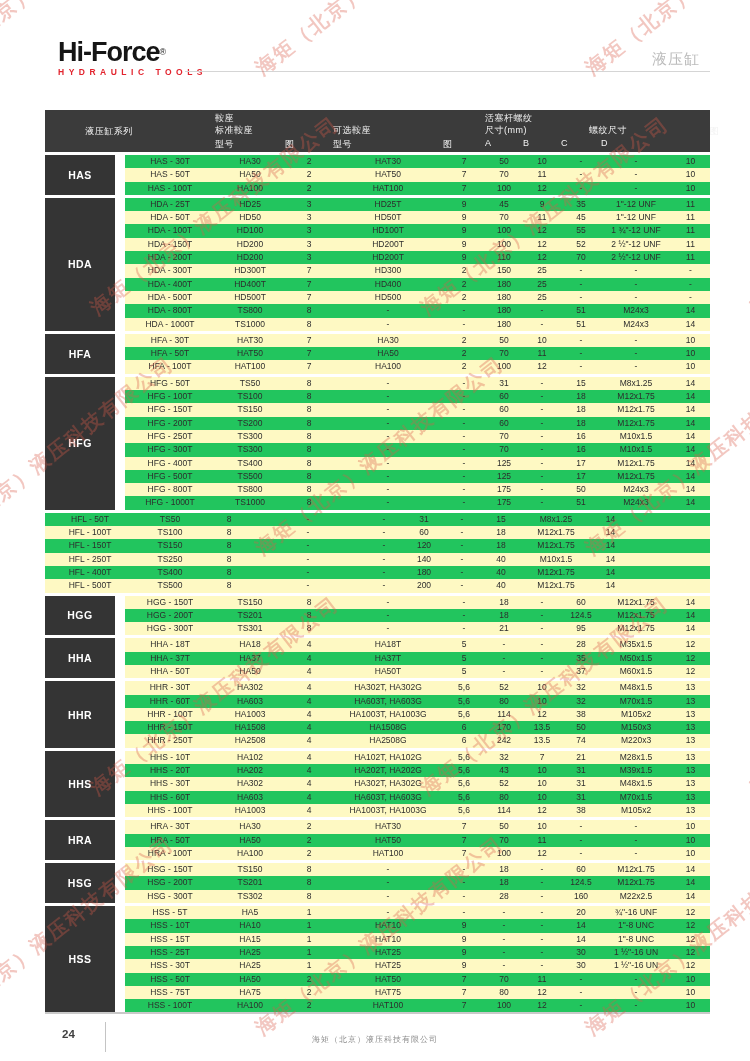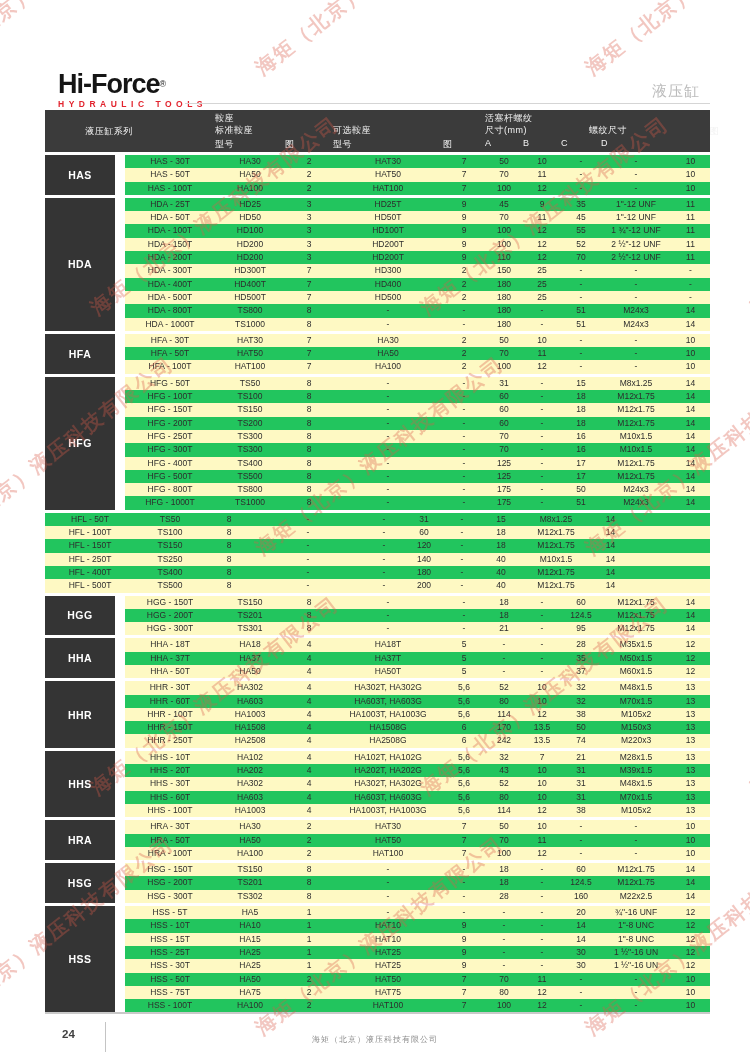--- a/index.html
+++ b/index.html
@@ -11,21 +11,21 @@
   }
   
   #watermarks{position:absolute;inset:0;z-index:30;pointer-events:none;overflow:hidden;}
   .wm{
     position:absolute;white-space:nowrap;
     font-size:20px;font-weight:700;letter-spacing:2px;
     color:rgba(217,92,74,0.34);
     transform:rotate(-38deg);transform-origin:left top;
   }
   
-  .page-head{position:absolute;left:0;top:0;width:750px;height:110px;z-index:5;margin-top:32px;}
+  .page-head{position:absolute;left:0;top:0;width:750px;height:110px;z-index:5;}
   .logo{position:absolute;left:58px;top:38px;width:200px;}
   .logo-main{
     font-size:27px;font-weight:800;color:#151515;letter-spacing:-1px;
     font-family:"Liberation Sans","DejaVu Sans",sans-serif;line-height:28px;
   }
   .logo-reg{font-size:9px;vertical-align:top;color:#151515;font-weight:400;}
   .logo-sub{
     font-size:8.5px;font-weight:700;color:#e2242e;letter-spacing:4.5px;margin-top:1px;
   }
   .head-rule{position:absolute;left:185px;right:40px;top:71px;height:1px;background:#d5d5d5;}

